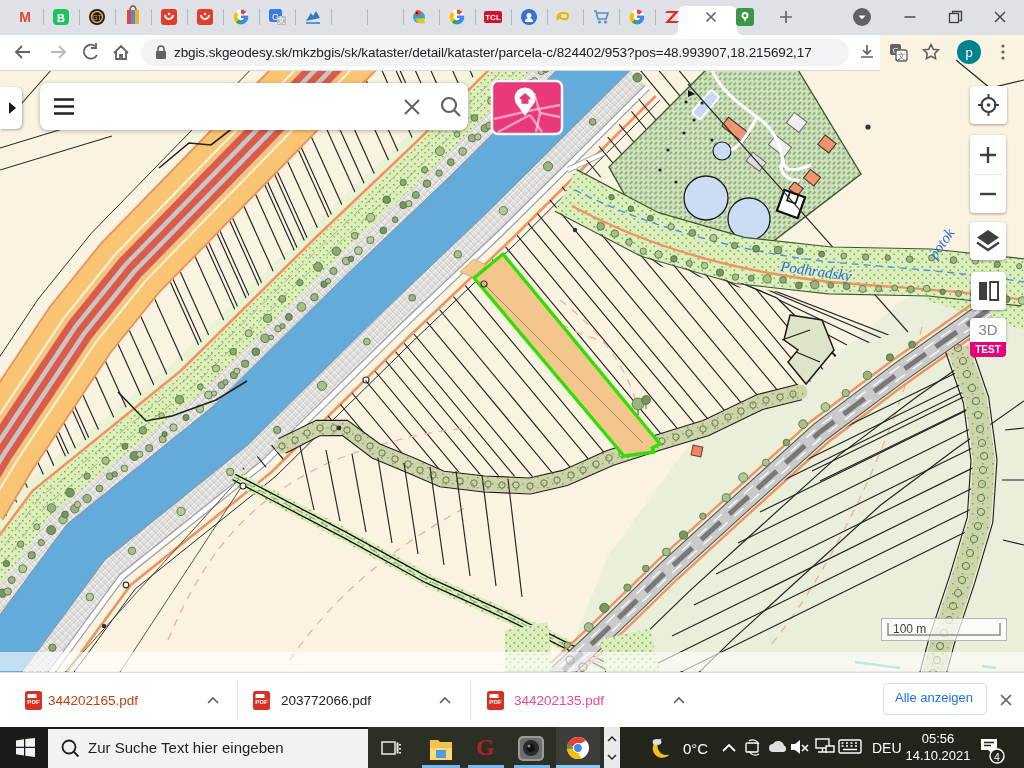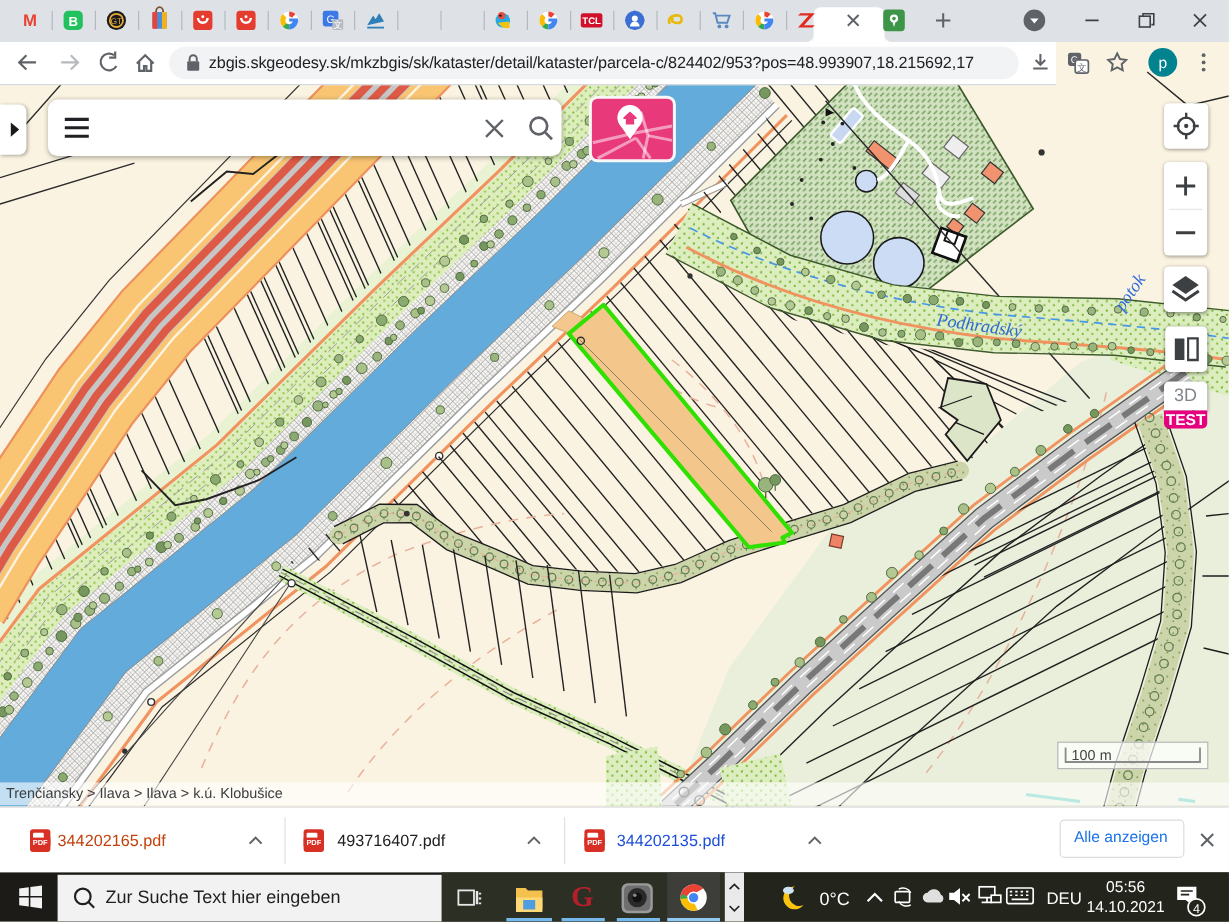--- a/index.html
+++ b/index.html
@@ -597,21 +597,20 @@
       <circle cx="929" cy="687" r="3.6" fill="none" stroke="#5f7a50" stroke-width="1"></circle>
       <path d="M1005,430 L1024,428 M1002,480 L1024,480 M1003,540 L1024,545" stroke="#1c1c1c" stroke-width="1.1"></path>
       <path d="M855,662 L900,668 M982,666 l14,2" stroke="#49c5b1" stroke-width="2.5"></path>
       <polygon points="505,630 548,622 552,672 505,672" fill="url(#dots2)"></polygon>
       <polygon points="600,640 650,628 660,672 606,672" fill="url(#dots2)"></polygon>
       <text x="780" y="271" font-family="Liberation Serif, serif" font-size="15" font-style="italic" fill="#2f6bd8" transform="rotate(8 780 271)">Podhradský</text>
       <text x="936" y="260" font-family="Liberation Serif, serif" font-size="15" font-style="italic" fill="#2f6bd8" transform="rotate(-55 936 260)">potok</text>
 </svg>
 
 <div class="abs" style="left:0;top:652px;width:1024px;height:19px;background:rgba(255,255,255,0.62)"></div>
-<div class="abs" style="left:5px;top:654px;font-size:12px;color:#3c4043">Trenčiansky &gt; Ilava &gt; Ilava &gt; k.ú. Klobušice</div>
 <div class="abs" style="left:686px;top:693px;font-size:11px;color:#5f6368">© MV SR ...</div>
 
 <div class="abs" style="left:881px;top:618px;width:124px;height:21px;background:rgba(255,255,255,0.72);border:1px solid #b5b5b5"></div>
 <svg class="abs" style="left:881px;top:618px" width="126" height="23">
       <path d="M7,5 V17 H119 V5" fill="none" stroke="#8a8a8a" stroke-width="1.5"></path>
       <text x="12" y="15" font-size="12" fill="#444" font-family="Liberation Sans,sans-serif">100 m</text>
     </svg>
 
 <div class="abs" style="left:40px;top:83px;width:428px;height:47px;background:#fff;border-radius:8px;box-shadow:0 1px 4px rgba(0,0,0,0.3)"></div>
 <svg class="abs" style="left:52px;top:95px" width="28" height="24">
@@ -662,21 +661,21 @@
     </svg>
 <div class="abs" style="left:971px;top:272px;width:35px;height:38px;background:#fff;border-radius:4px;box-shadow:0 1px 3px rgba(0,0,0,0.35)"></div>
 <svg class="abs" style="left:971px;top:272px" width="35" height="38">
       <path d="M8,10 h8 v18 h-8 z" fill="#3c4043"></path>
       <path d="M19,10 h8 v18 h-8 z" fill="none" stroke="#3c4043" stroke-width="2"></path>
       <path d="M17.5,8 v22" stroke="#fff" stroke-width="1.4"></path>
     </svg>
 <div class="abs" style="left:970px;top:318px;width:36px;height:24px;background:#fff;border-radius:4px 4px 0 0;box-shadow:0 1px 3px rgba(0,0,0,0.35)"></div>
 <div class="abs" style="left:970px;top:318px;width:36px;height:24px;font-size:15px;color:#80868b;text-align:center;line-height:24px">3D</div>
 <div class="abs" style="left:970px;top:342px;width:36px;height:15px;background:#e6007e;border-radius:0 0 4px 4px"></div>
-<div class="abs" style="left:970px;top:342px;width:36px;height:15px;font-size:13px;font-weight:bold;color:#fff;text-align:center;line-height:15px">TEST</div>
+<div class="abs" style="left:970px;top:342px;width:36px;height:15px;font-size:10px;font-weight:bold;color:#fff;text-align:center;line-height:15px">TEST</div>
 </div>
 
 <div class="abs" style="left:0;top:0;width:1024px;height:35px;background:#dee1e6">
 <svg class="abs" style="left:0;top:0" width="1024" height="35">
 <rect x="43" y="9" width="1" height="16" fill="#9aa0a6" opacity="0.6"></rect>
       <rect x="79" y="9" width="1" height="16" fill="#9aa0a6" opacity="0.6"></rect>
       <rect x="115" y="9" width="1" height="16" fill="#9aa0a6" opacity="0.6"></rect>
       <rect x="151" y="9" width="1" height="16" fill="#9aa0a6" opacity="0.6"></rect>
       <rect x="187" y="9" width="1" height="16" fill="#9aa0a6" opacity="0.6"></rect>
       <rect x="223" y="9" width="1" height="16" fill="#9aa0a6" opacity="0.6"></rect>
@@ -853,31 +852,31 @@
 <div class="abs" style="left:48px;top:693px;font-size:13.5px;color:#c2410c">344202165.pdf</div>
 <svg class="abs" style="left:206px;top:695px" width="14" height="10">
     <path d="M2,8 L7,3 L12,8" fill="none" stroke="#5f6368" stroke-width="1.7"></path>
   </svg>
 <svg class="abs" style="left:252px;top:690px" width="20" height="22">
     <rect x="1" y="1" width="17" height="19" rx="2.5" fill="#d93025"></rect>
     <rect x="3.5" y="4" width="9" height="11" rx="1" fill="#fff"></rect>
     <rect x="1" y="8" width="17" height="7" fill="#d93025"></rect>
     <text x="9.5" y="14" text-anchor="middle" font-size="6.2" font-weight="bold" fill="#fff" font-family="Liberation Sans,sans-serif">PDF</text>
   </svg>
-<div class="abs" style="left:281px;top:693px;font-size:13.5px;color:#202124">493716407.pdf</div>
+<div class="abs" style="left:281px;top:693px;font-size:13.5px;color:#202124">203772066.pdf</div>
 <svg class="abs" style="left:438px;top:695px" width="14" height="10">
     <path d="M2,8 L7,3 L12,8" fill="none" stroke="#5f6368" stroke-width="1.7"></path>
   </svg>
 <svg class="abs" style="left:486px;top:690px" width="20" height="22">
     <rect x="1" y="1" width="17" height="19" rx="2.5" fill="#d93025"></rect>
     <rect x="3.5" y="4" width="9" height="11" rx="1" fill="#fff"></rect>
     <rect x="1" y="8" width="17" height="7" fill="#d93025"></rect>
     <text x="9.5" y="14" text-anchor="middle" font-size="6.2" font-weight="bold" fill="#fff" font-family="Liberation Sans,sans-serif">PDF</text>
   </svg>
-<div class="abs" style="left:514px;top:693px;font-size:13.5px;color:#1d4ed8">344202135.pdf</div>
+<div class="abs" style="left:514px;top:693px;font-size:13.5px;color:#ec4899">344202135.pdf</div>
 <svg class="abs" style="left:672px;top:695px" width="14" height="10">
     <path d="M2,8 L7,3 L12,8" fill="none" stroke="#5f6368" stroke-width="1.7"></path>
   </svg>
 <div class="abs" style="left:883px;top:683px;width:102px;height:30px;border:1px solid #dadce0;border-radius:4px;background:#fff"></div>
 <div class="abs" style="left:883px;top:683px;width:102px;height:30px;text-align:center;line-height:30px;font-size:13px;color:#1a73e8">Alle anzeigen</div>
 <svg class="abs" style="left:999px;top:693px" width="14" height="14">
     <path d="M2,2 L12,12 M12,2 L2,12" stroke="#5f6368" stroke-width="1.7"></path>
   </svg>
 
 <div class="abs" style="left:0;top:727px;width:1024px;height:41px;background:#1d1b17"></div>

